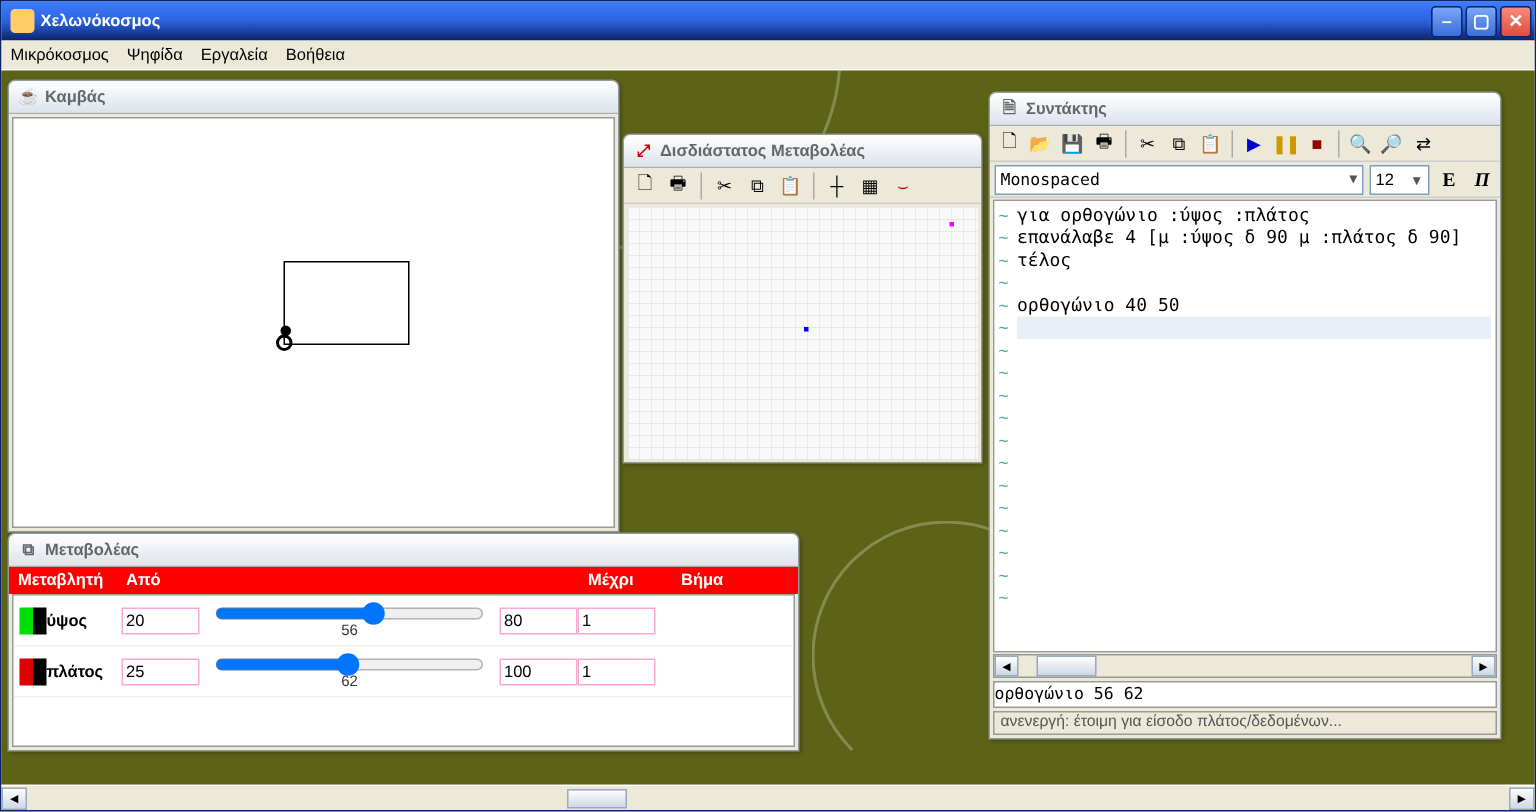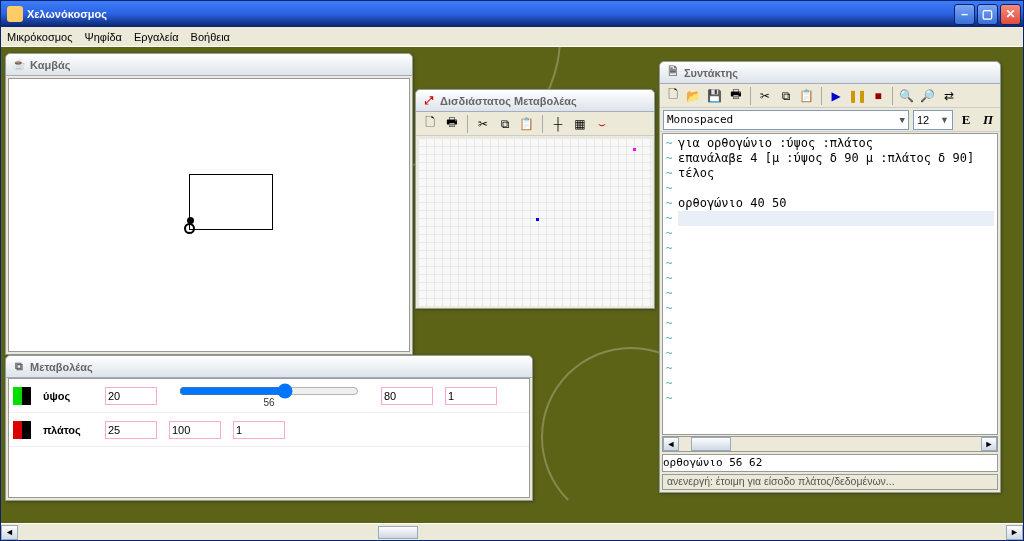--- a/index.html
+++ b/index.html
@@ -39,21 +39,21 @@
 .dot.blue{background:#00f;left:118px;top:80px;}
 .dot.mag{background:#f0f;left:215px;top:10px;}
 
 
 #var-panel { left:4px; top:308px; width:528px; height:146px; }
 .proc-row{ height:18px; display:flex; align-items:center; padding:0 6px; gap:8px; background:#ece9d8;}
 .proc-row b{ font-weight:bold;}
 .hdr-row{ height:18px; background:#ff0000; color:#fff; font-weight:bold; display:flex; align-items:center; padding:0 6px;}
 .hdr-row > div{ }
 .var-body{ flex:1; background:#fff; border:1px solid #999; margin:0 2px 2px 2px; overflow:auto;}
-.var-row{ height:34px; display:flex; align-items:center; border-bottom:1px solid #eee; padding:0 4px; gap:12px;}
+.var-row{ height:34px; display:flex; align-items:center; border-bottom:1px solid #eee; padding:0 4px; gap:0;}
 .var-chip{width:18px;height:18px;background:linear-gradient(to right,#0d0 0 9px,#000 9px 18px);}
 .var-name{width:50px;font-weight:bold;}
 .var-input{width:52px;height:18px;border:1px solid #f9a8d4;padding:0 2px;font-size:11px;}
 .slider-wrap{width:200px;position:relative;display:flex;flex-direction:column;align-items:center;}
 .slider{width:180px;}
 .slider-val{font-size:10px;color:#333;margin-top:-2px;}
 
 
 #editor-panel { left:658px; top:14px; width:342px; height:432px; }
 .ed-tools{ height:24px; border-bottom:1px solid #ccc; display:flex; align-items:center; padding:0 3px; gap:1px;}
@@ -140,36 +140,47 @@
         <div class="dot blue"></div>
         <div class="dot mag"></div>
       </div>
     </div>
 
     <div id="var-panel" class="panel">
       <div class="panel-title">
         <span class="pt-icn">⧉</span>
         <span>Μεταβολέας</span>
       </div>
+      <div class="hdr-row">
+        <div style="width:72px;">Μεταβλητή</div>
+        <div style="width:58px;">Από</div>
+        <div style="width:250px;"></div>
+        <div style="width:62px;">Μέχρι</div>
+        <div style="width:50px;">Βήμα</div>
+      </div>
       <div class="var-body">
         <div class="var-row">
           <div class="var-chip"></div>
           <div class="var-name">ύψος</div>
           <input class="var-input" value="20" style="">
           <div class="slider-wrap">
             <input type="range" class="slider" min="20" max="80" value="56" style="">
             <span class="slider-val">56</span>
           </div>
           <input class="var-input" value="80" style="">
           <input class="var-input" value="1" style="">
         </div>
         <div class="var-row">
           <div class="var-chip" style="background:linear-gradient(to right,#d00 0 9px,#000 9px 18px);"></div>
           <div class="var-name">πλάτος</div>
           <input class="var-input" value="25" style="">
+          <div class="slider-wrap">
+            <input type="range" class="slider" min="25" max="100" value="62" style="">
+            <span class="slider-val">62</span>
+          </div>
           <input class="var-input" value="100" style="">
           <input class="var-input" value="1" style="">
         </div>
       </div>
     </div>
 
     <div id="editor-panel" class="panel">
       <div class="panel-title">
         <span class="pt-icn">🗎</span>
         <span>Συντάκτης</span>

